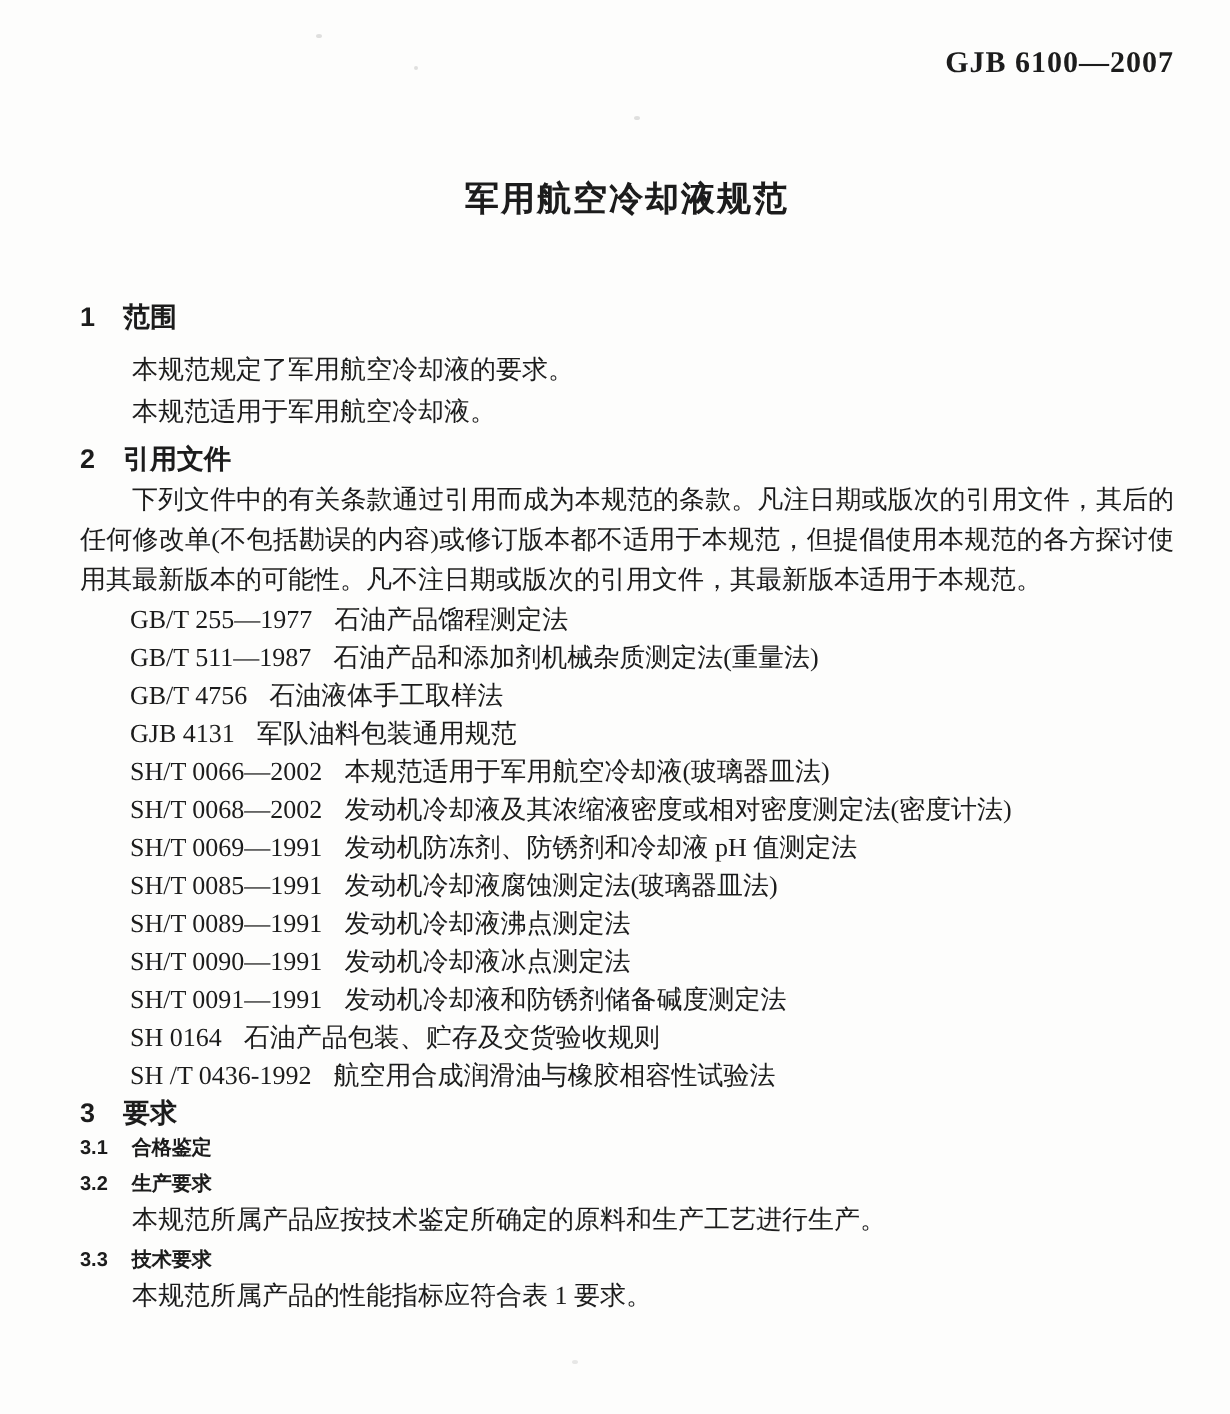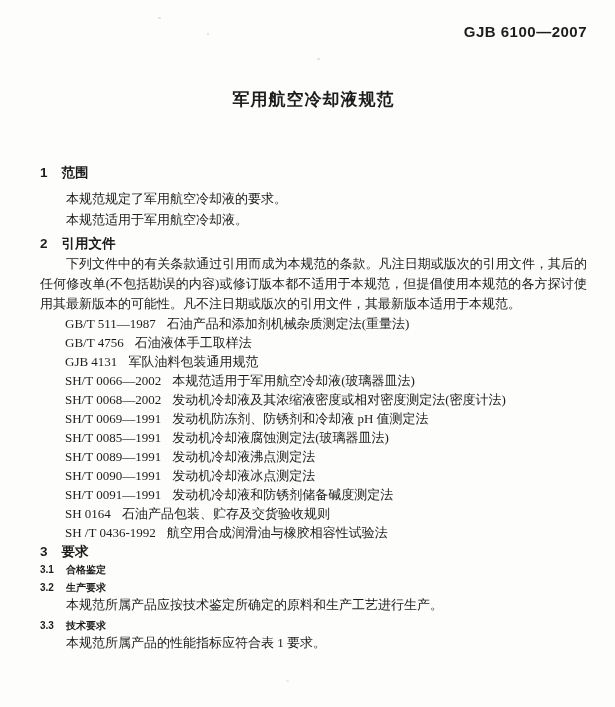--- a/index.html
+++ b/index.html
@@ -15,33 +15,33 @@
     color: #1c1c1c;
     font-family: "Liberation Serif", "DejaVu Serif", serif;
     font-size: 13px;
   }
   .doc-number {
     text-align: right;
     font-weight: 700;
     font-size: 15px;
     line-height: 16px;
     letter-spacing: 0.5px;
-    font-family: Liberation Sans, sans-serif;
+    font-family: Liberation Serif, serif;
   }
   .page-title {
     margin-top: 48px;
     text-align: center;
     font-size: 17px;
     font-weight: 700;
     line-height: 24px;
     letter-spacing: 1px;
     font-family: Liberation Sans, sans-serif;
   }
   .sec-heading {
-    margin-top: 53px;
+    margin-top: 39px;
     font-size: 13.5px;
     font-weight: 700;
     line-height: 15px;
     font-family: "Liberation Sans", "DejaVu Sans", sans-serif;
   }
   .sec-heading .sec-num { display: inline-block; margin-right: 14px; font-family: "Liberation Sans", "DejaVu Sans", sans-serif; }
   .sec-heading.h2 { margin-top: 6px; }
   .sec-heading.h3 { margin-top: 2px; }
   .para { margin: 0; line-height: 21px; text-indent: 2em; }
   .sec1-paras { margin-top: 8px; }
@@ -92,20 +92,21 @@
     <p class="para">本规范规定了军用航空冷却液的要求。</p>
     <p class="para">本规范适用于军用航空冷却液。</p>
   </div>
 
   <div class="sec-heading h2">
     <span class="sec-num">2</span><span>引用文件</span>
   </div>
   <p class="intro-para">下列文件中的有关条款通过引用而成为本规范的条款。凡注日期或版次的引用文件，其后的任何修改单(不包括勘误的内容)或修订版本都不适用于本规范，但提倡使用本规范的各方探讨使用其最新版本的可能性。凡不注日期或版次的引用文件，其最新版本适用于本规范。</p>
 
   <div class="ref-list">
+    <div class="ref-row"><span class="ref-code">GB/T 255—1977</span><span>石油产品馏程测定法</span></div>
     <div class="ref-row"><span class="ref-code">GB/T 511—1987</span><span>石油产品和添加剂机械杂质测定法(重量法)</span></div>
     <div class="ref-row"><span class="ref-code">GB/T 4756</span><span>石油液体手工取样法</span></div>
     <div class="ref-row"><span class="ref-code">GJB 4131</span><span>军队油料包装通用规范</span></div>
     <div class="ref-row"><span class="ref-code">SH/T 0066—2002</span><span>本规范适用于军用航空冷却液(玻璃器皿法)</span></div>
     <div class="ref-row"><span class="ref-code">SH/T 0068—2002</span><span>发动机冷却液及其浓缩液密度或相对密度测定法(密度计法)</span></div>
     <div class="ref-row"><span class="ref-code">SH/T 0069—1991</span><span>发动机防冻剂、防锈剂和冷却液 pH 值测定法</span></div>
     <div class="ref-row"><span class="ref-code">SH/T 0085—1991</span><span>发动机冷却液腐蚀测定法(玻璃器皿法)</span></div>
     <div class="ref-row"><span class="ref-code">SH/T 0089—1991</span><span>发动机冷却液沸点测定法</span></div>
     <div class="ref-row"><span class="ref-code">SH/T 0090—1991</span><span>发动机冷却液冰点测定法</span></div>
     <div class="ref-row"><span class="ref-code">SH/T 0091—1991</span><span>发动机冷却液和防锈剂储备碱度测定法</span></div>

